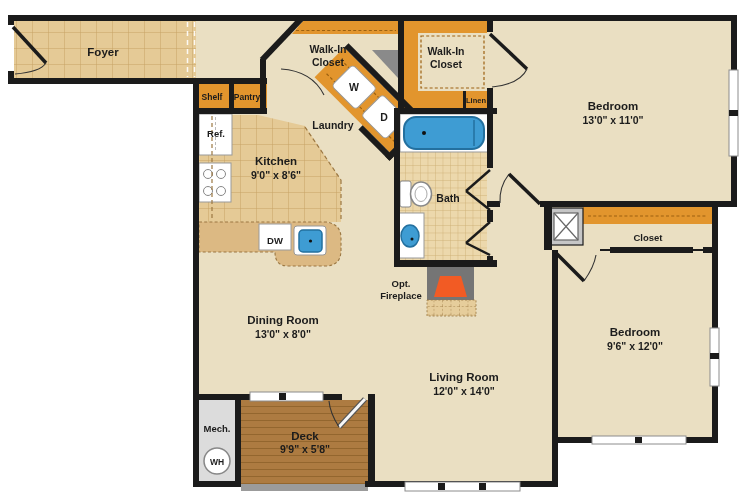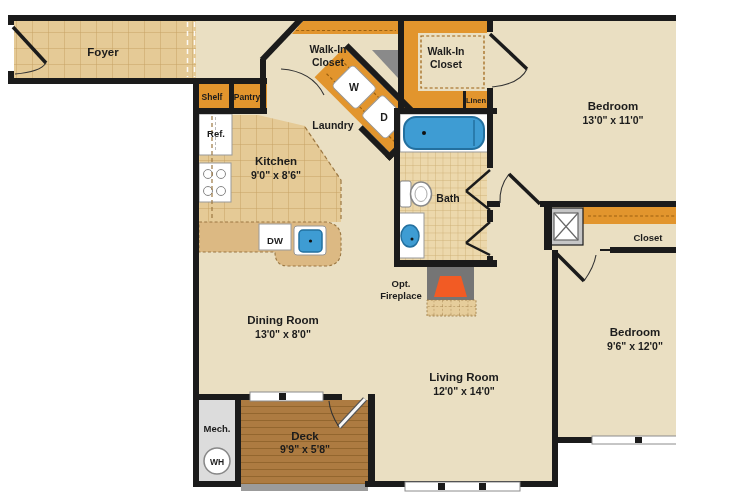--- a/index.html
+++ b/index.html
@@ -1,16 +1,16 @@
 <!DOCTYPE html>
 <html><head>
 <meta charset="utf-8">
 <style>
   html,body{margin:0;padding:0;background:#ffffff;}
-  .canvas{position:relative;width:676px;height:499px;background:#5eead4;overflow:hidden;}
+  .canvas{position:relative;width:746px;height:499px;background:#5eead4;overflow:hidden;}
   svg{display:block;}
   text{font-family:"Liberation Sans",sans-serif;font-weight:bold;fill:#1c1c1c;text-anchor:middle;}
   .lbl-lg{font-size:11.5px;}
   .lbl-md{font-size:10.5px;}
   .lbl-sm{font-size:9.5px;}
   .lbl-xs{font-size:8.5px;}
   .lbl-xxs{font-size:7.5px;}
   .wall{fill:#1b1b1b;}
   .win{fill:#ffffff;stroke:#8c8c8c;stroke-width:1;}
   .fixture{fill:#ffffff;stroke:#999999;stroke-width:1;}

